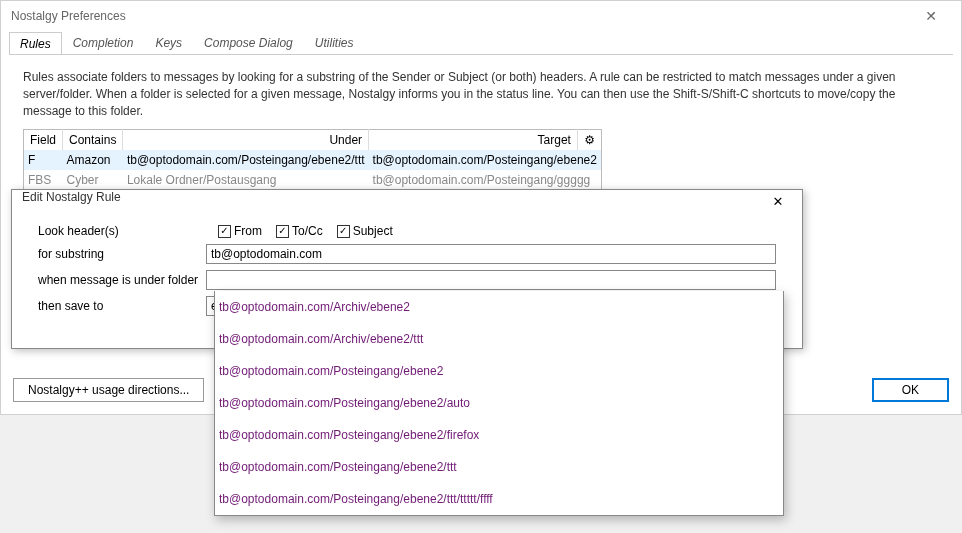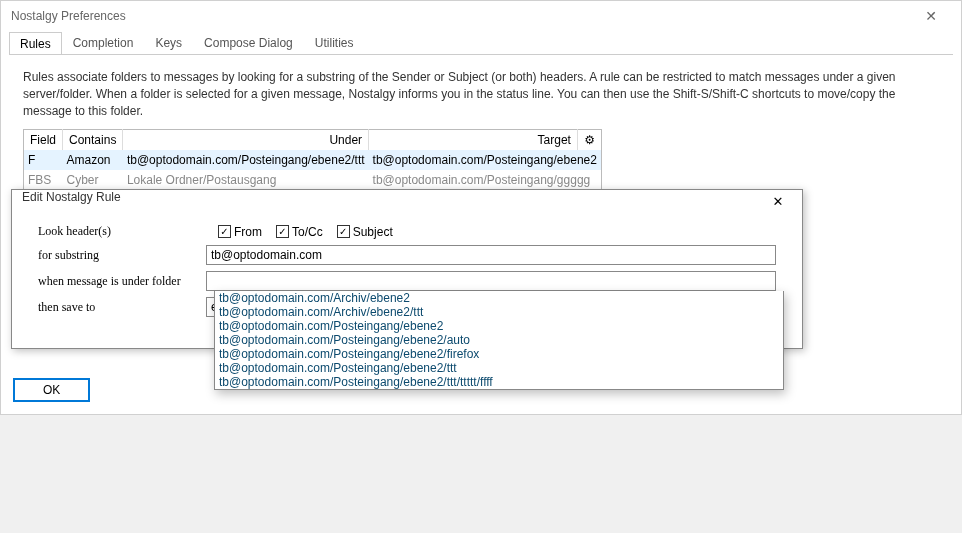--- a/index.html
+++ b/index.html
@@ -4,21 +4,21 @@
 <style>
   * { box-sizing: border-box; margin: 0; padding: 0; font-family: "Segoe UI", Tahoma, sans-serif; font-size: 12px; }
   body { background: #f0f0f0; width: 962px; height: 533px; overflow: hidden; position: relative; }
   
   .window { background: #fff; width: 962px; height: 415px; border: 1px solid #d0d0d0; position: relative; }
   .titlebar { height: 30px; display: flex; align-items: center; padding: 0 10px; color: #666; }
   .titlebar-title { flex: 1; }
   .titlebar-close { width: 40px; height: 30px; display: flex; align-items: center; justify-content: center; color: #666; font-size: 14px; }
   
   .tabs { display: flex; padding: 0 8px; }
-  .tab { padding: 4px 10px; color: #555; border: 1px solid transparent; border-bottom: none; }
+  .tab { padding: 4px 10px; color: #555; border: 1px solid transparent; border-bottom: none; font-style: italic; }
   .tab.active { border-color: #ccc; background: #fff; position: relative; top: 1px; color: #000; }
   
   .tab-content { border-top: 1px solid #ccc; margin: 0 8px; padding: 14px; height: 420px; position: relative; }
   .desc { color: #333; line-height: 1.4; margin-bottom: 10px; }
   
   .rules-table { border: 1px solid #bbb; width: 560px; border-collapse: collapse; }
   .rules-table th { text-align: right; font-weight: normal; padding: 3px 6px; border-right: 1px solid #ddd; background: #fff; }
   .rules-table th:last-child { border-right: none; }
   .rules-table td { padding: 3px 4px; white-space: nowrap; }
   .rules-table tr.selected { background: #e5f3ff; }
@@ -30,34 +30,34 @@
   .btn.primary { border-color: #0078d7; border-width: 2px; padding: 3px 28px; }
   
   
   .dialog { position: absolute; top: 188px; left: 10px; width: 792px; background: #fff; border: 1px solid #888; box-shadow: 2px 2px 8px rgba(0,0,0,.25); }
   .dialog-titlebar { height: 28px; display: flex; padding: 0 10px; }
   .dialog-title { flex: 1; color: #333; }
   .dialog-close { width: 28px; height: 22px; display: flex; align-items: center; justify-content: center; border: 1px solid transparent; font-size: 13px; }
   
   .dialog-body { padding: 6px 26px 16px 26px; min-height: 130px; }
   .form-row { display: flex; align-items: center; margin-bottom: 6px; }
-  .form-label { width: 180px; font-family: Liberation Serif, serif; }
+  .form-label { width: 180px; }
   .form-ctrl { flex: 1; }
   .text-input { width: 570px; border: 1px solid #888; padding: 2px 4px; height: 20px; }
   .chk-group { display: flex; gap: 14px; align-items: center; }
   .chk { display: flex; align-items: center; gap: 3px; }
   .chk-box { width: 13px; height: 13px; border: 1px solid #333; display: flex; align-items: center; justify-content: center; font-size: 10px; line-height: 1; }
   
   .saveto-wrap { position: relative; }
   .saveto-input { width: 570px; border: 1px solid #888; padding: 2px 4px; height: 20px; display: flex; align-items: center; }
   .saveto-typed { }
   .saveto-completion { background: #0078d7; color: #fff; padding: 0 1px; }
   
   .dropdown { position: absolute; top: 290px; left: 213px; width: 570px; background: #fff; border: 1px solid #888; border-top: none; z-index: 100; box-shadow: 2px 4px 10px rgba(0,0,0,.25); }
-  .dropdown-item { padding: 0 4px; color: #0c4a6e; white-space: nowrap; }
+  .dropdown-item { padding: 9px 4px; color: #701a75; white-space: nowrap; }
 </style>
 </head>
 <body>
 
 <div class="window">
 
   <div class="titlebar">
     <div class="titlebar-title">Nostalgy Preferences</div>
     <div class="titlebar-close">✕</div>
   </div>
@@ -94,20 +94,21 @@
           <td>FBS</td>
           <td>Cyber</td>
           <td>Lokale Ordner/Postausgang</td>
           <td colspan="2">tb@optodomain.com/Posteingang/ggggg</td>
         </tr>
       </tbody>
     </table>
   </div>
 
   <div class="footer">
+    <button class="btn">Nostalgy++ usage directions...</button>
     <button class="btn primary">OK</button>
   </div>
 
   <div class="dialog">
     <div class="dialog-titlebar">
       <div class="dialog-title">Edit Nostalgy Rule</div>
       <div class="dialog-close">✕</div>
     </div>
     <div class="dialog-body">
 

